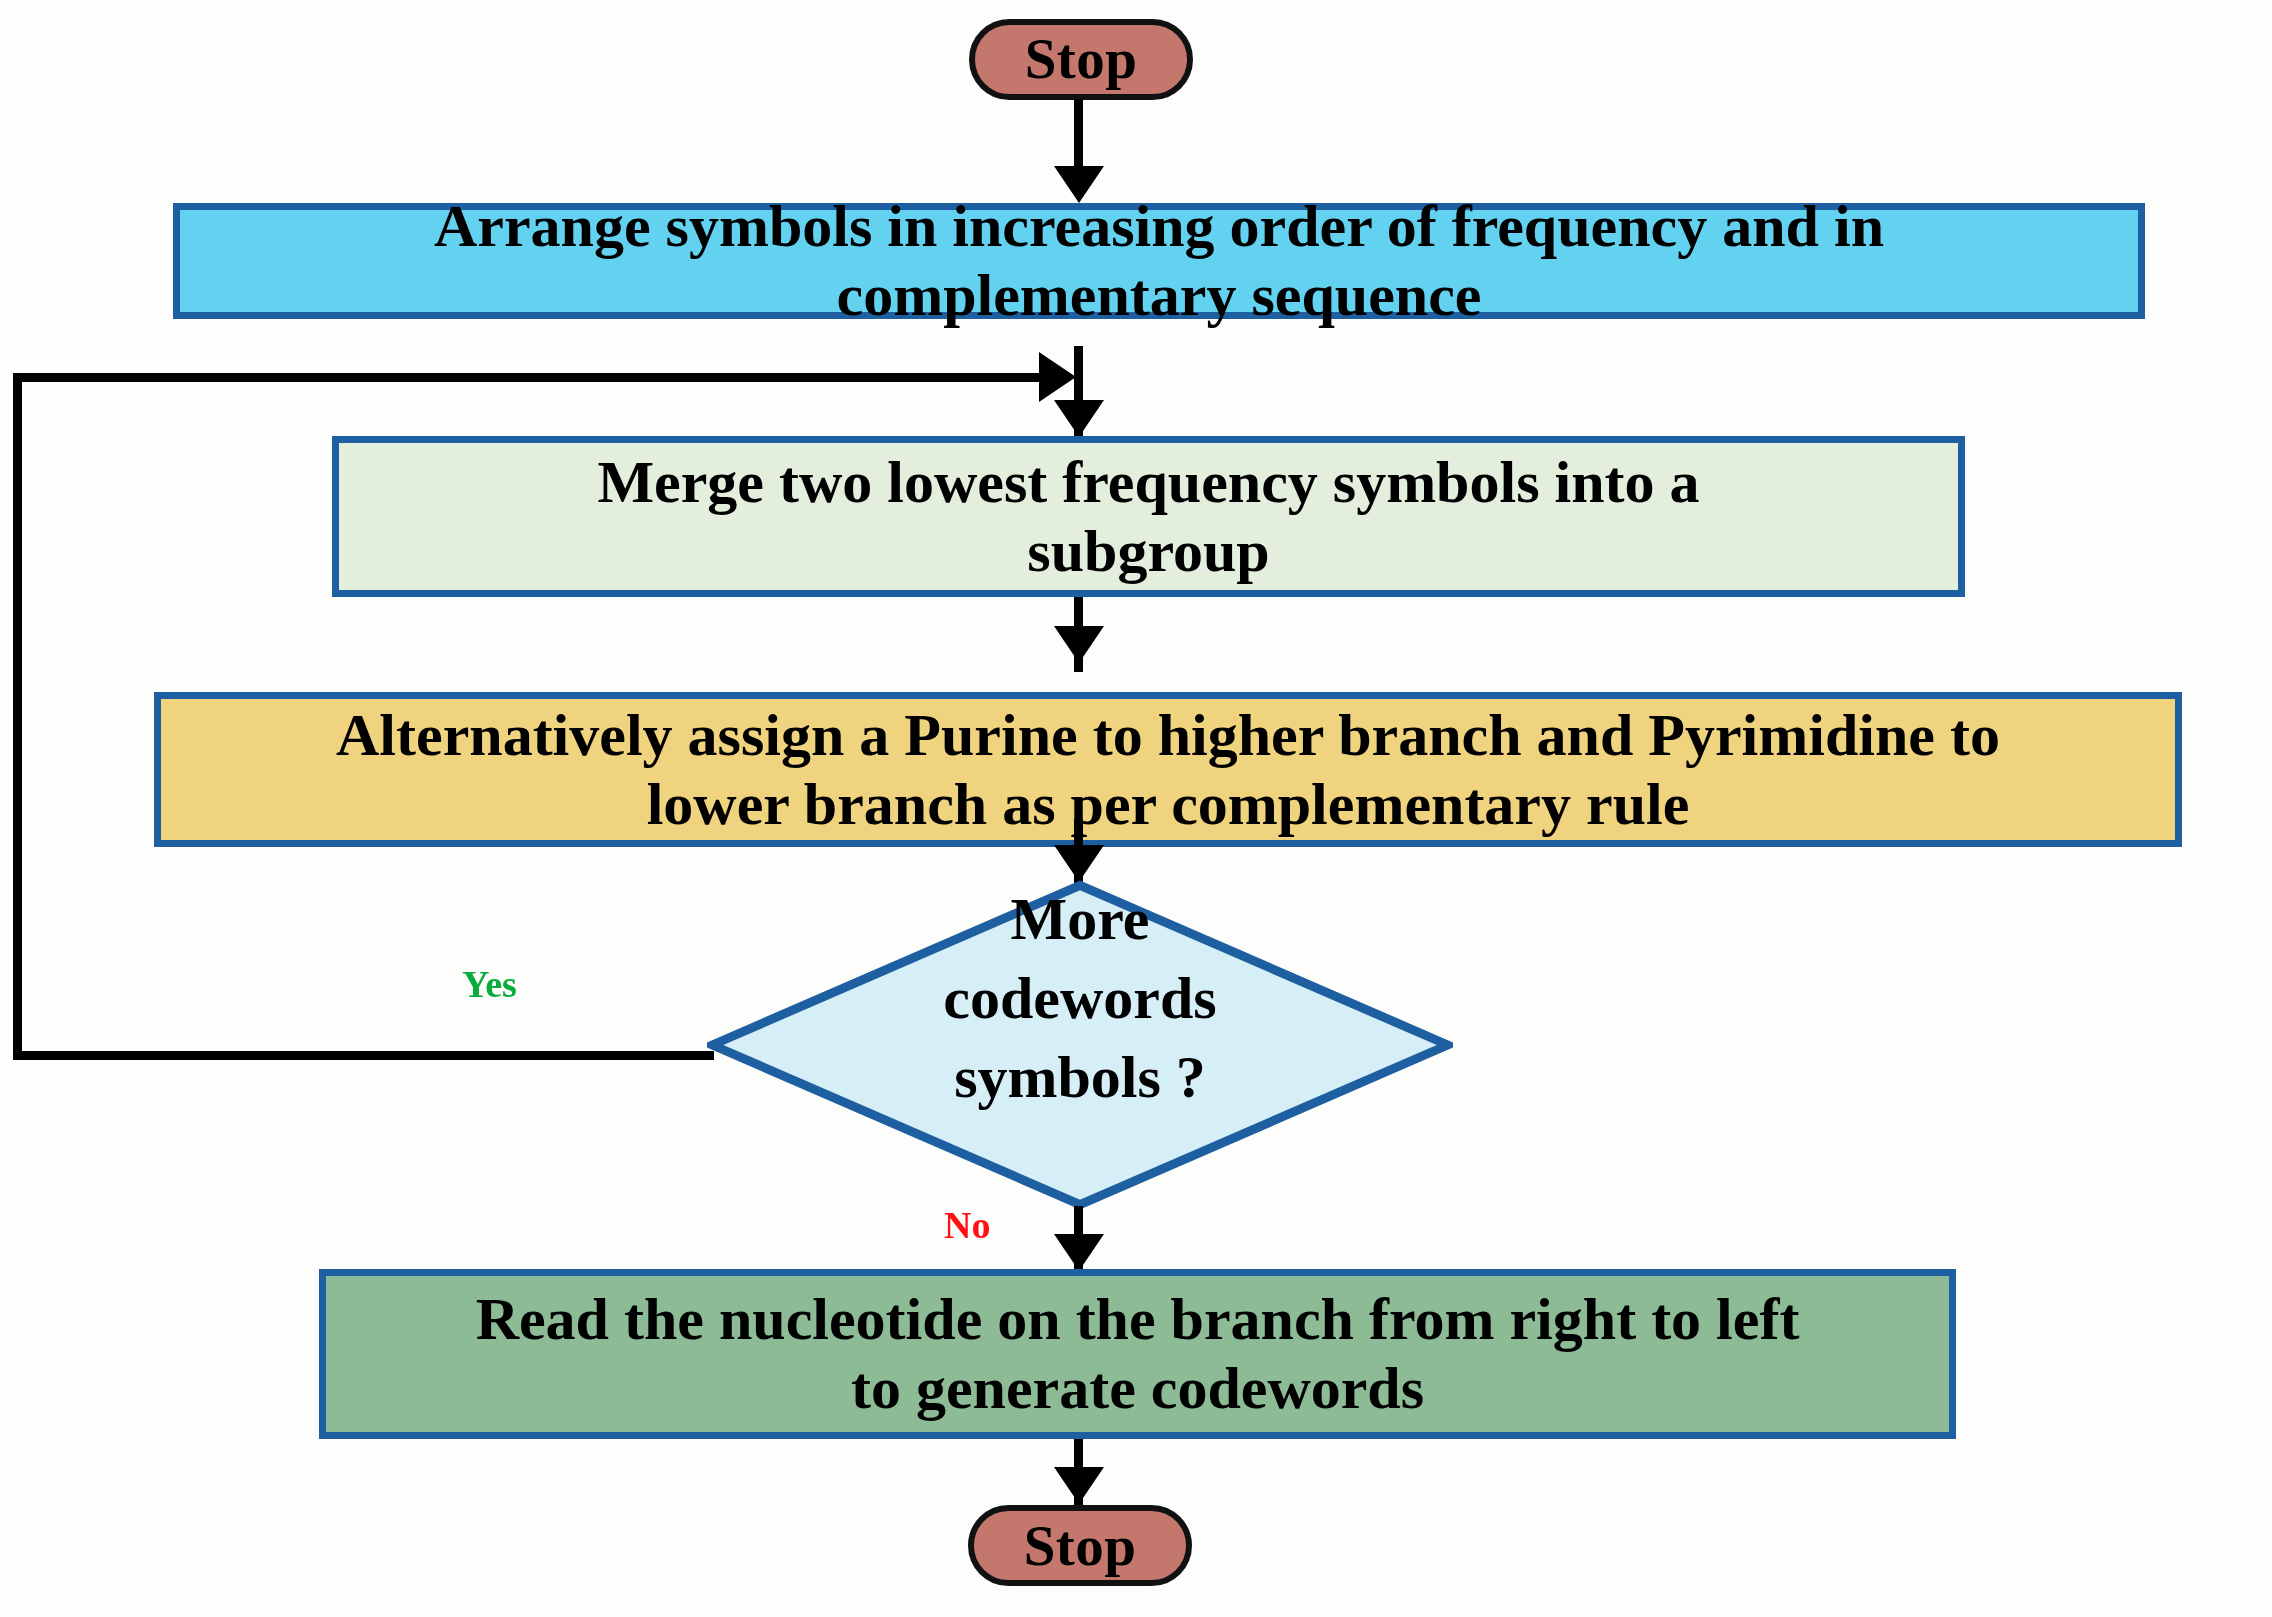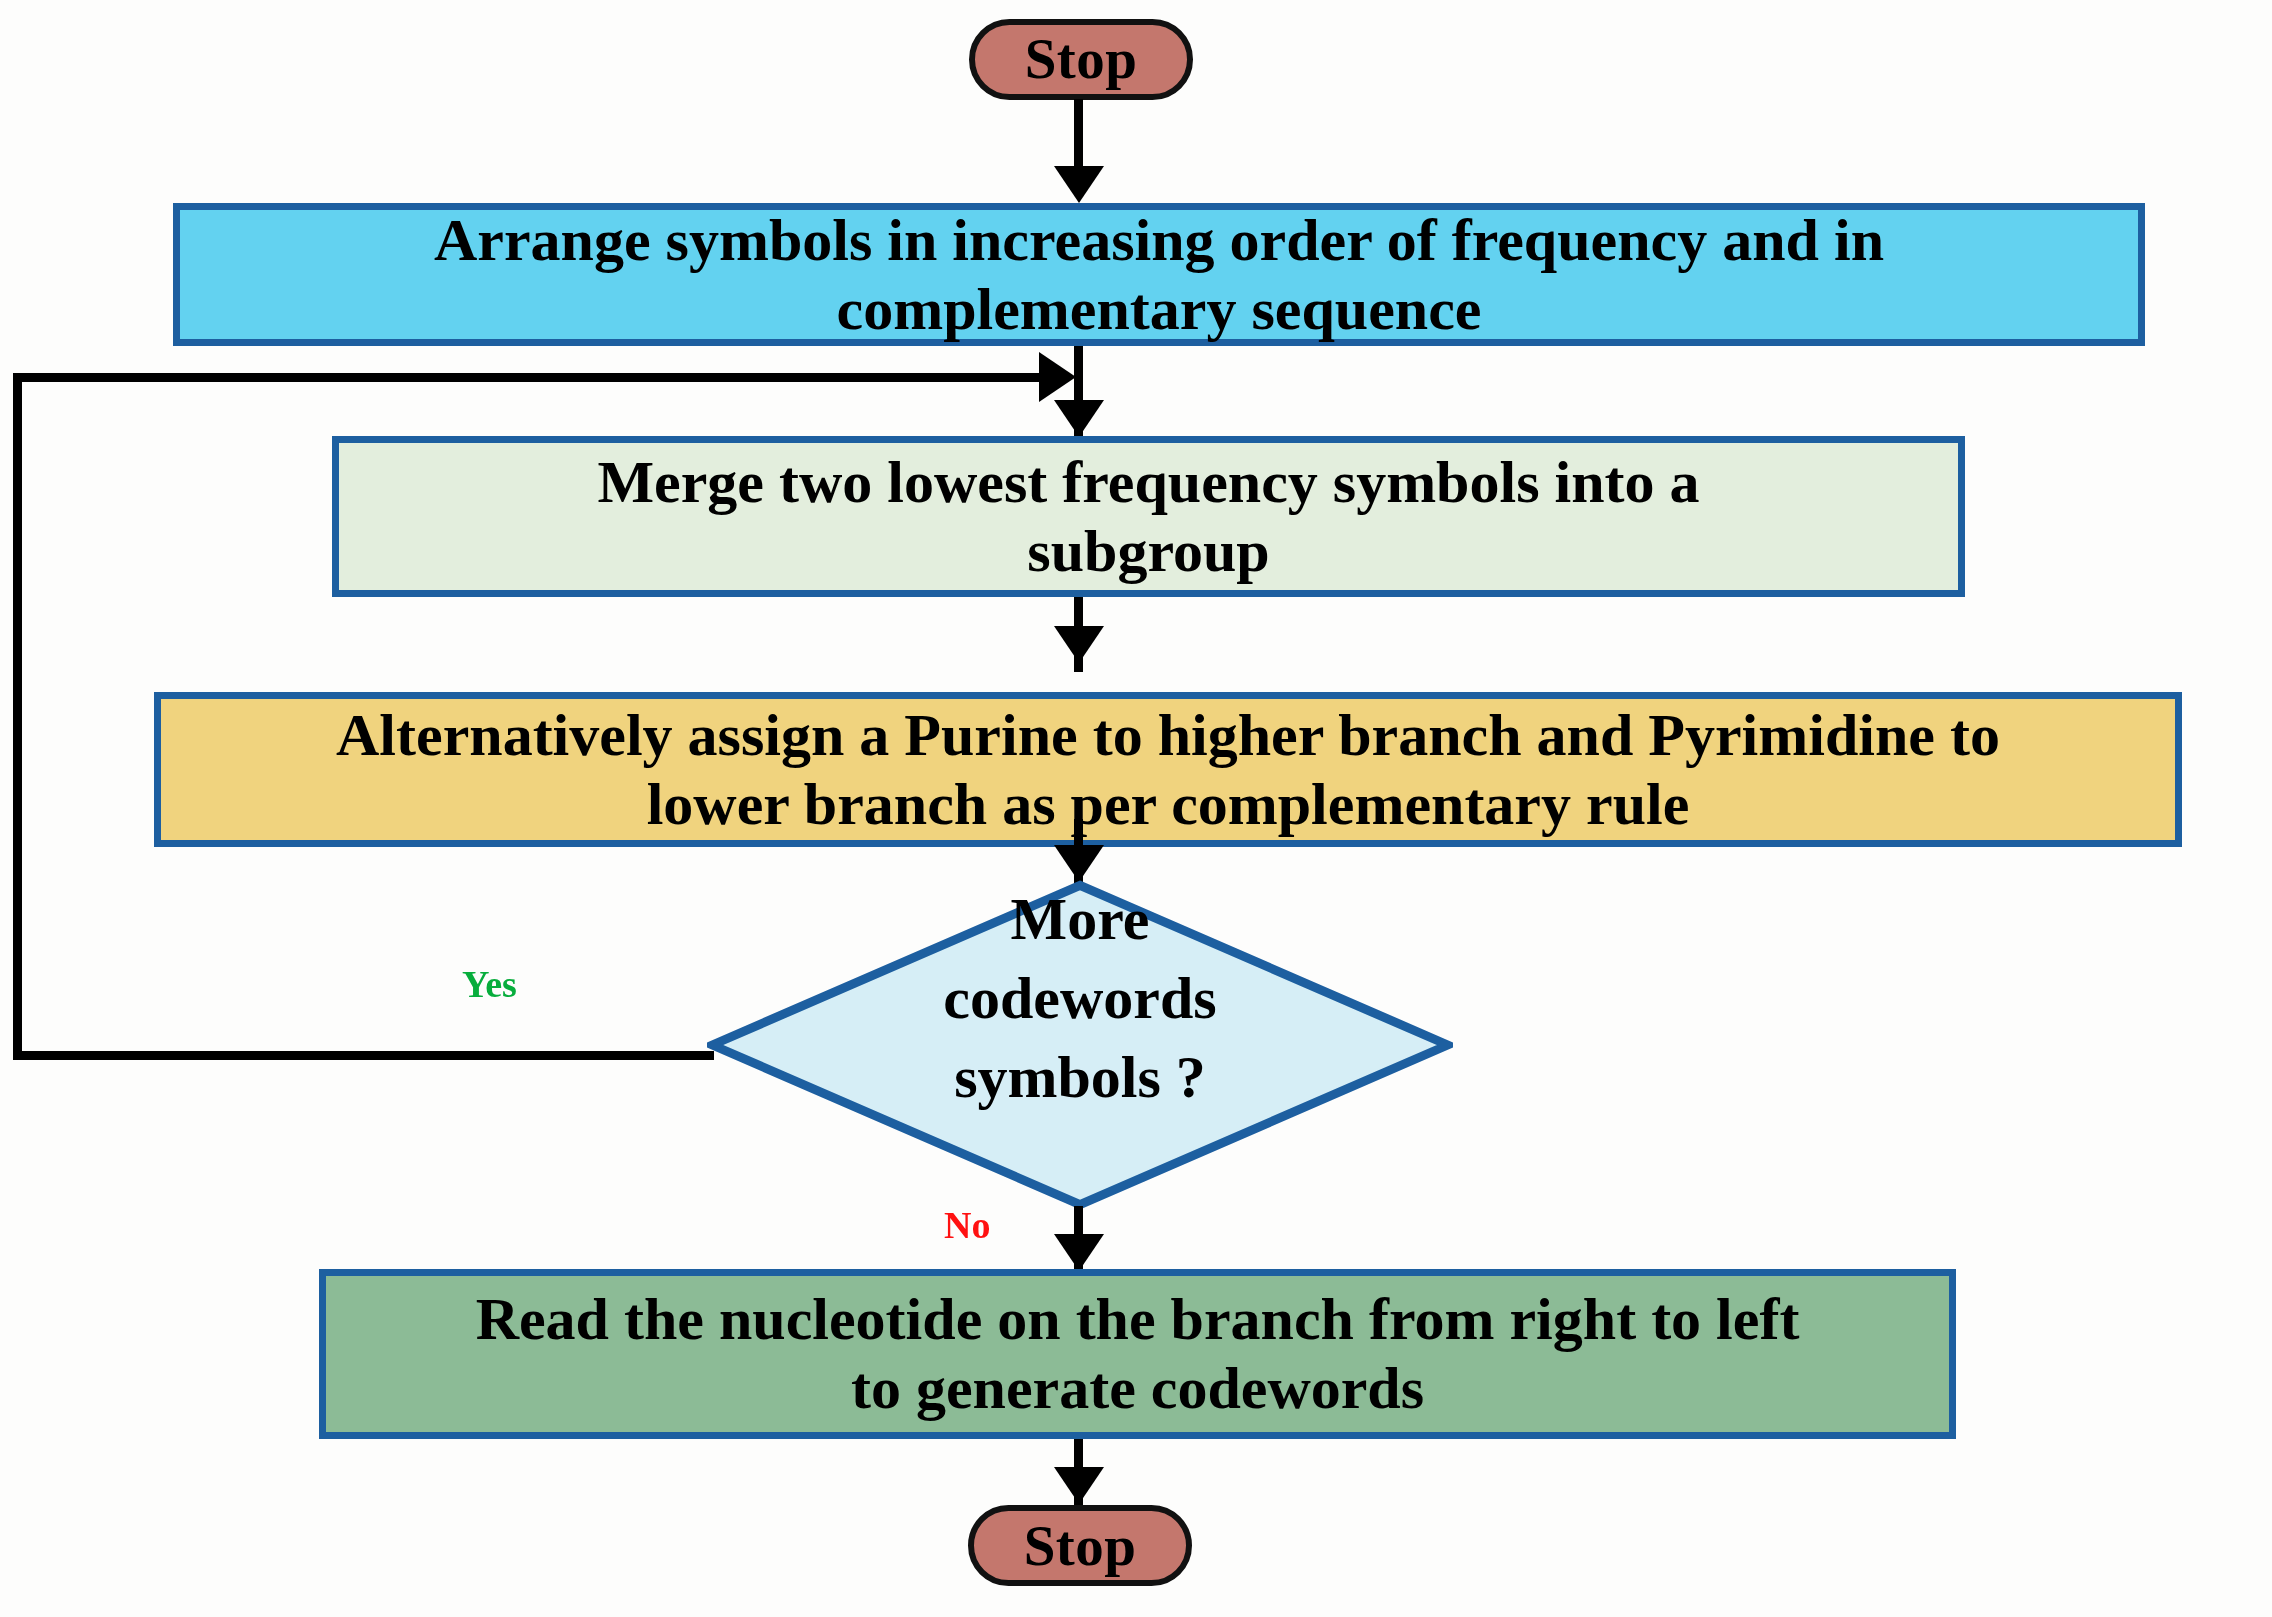--- a/index.html
+++ b/index.html
@@ -119,21 +119,21 @@
 
 <div id="canvas">
 
   <div class="node terminal" style="left:969px; top:18.6px; width:224px; height:81px;">
     <span>Stop</span>
   </div>
 
   <div class="vline" style="left:1074px; top:99px; height:75px;"></div>
   <div class="arrow-down" style="left:1054px; top:166px;"></div>
 
-  <div class="node process fill-cyan" style="left:173px; top:203px; width:1972px; height:143px;">
+  <div class="node process fill-cyan" style="left:173px; top:203px; width:1972px; height:116px;">
     <span class="txt">
       <span>Arrange symbols in increasing order of frequency and in</span><br>
       <span>complementary sequence</span>
     </span>
   </div>
 
   <div class="vline" style="left:1074px; top:346px; height:91px;"></div>
   <div class="arrow-down" style="left:1054px; top:400px;"></div>
 
   <div class="hline" style="left:13.4px; top:373px; width:1051px;"></div>

